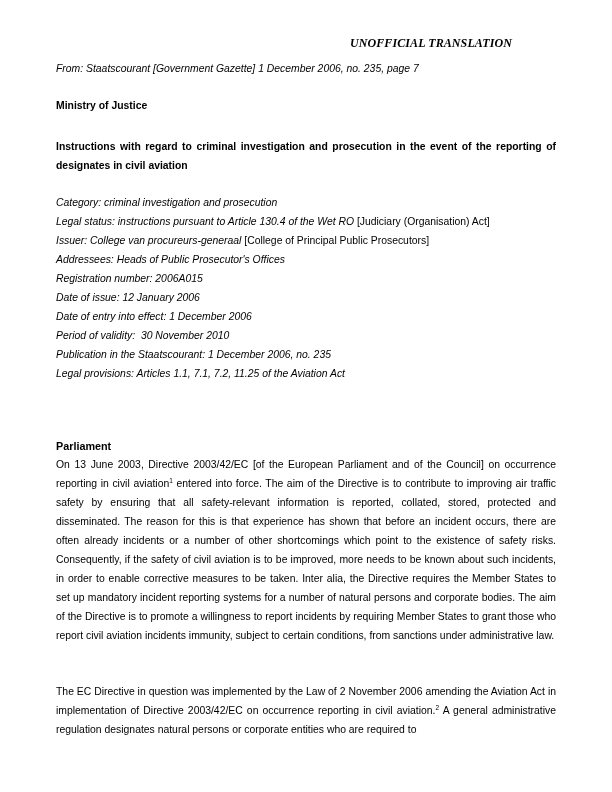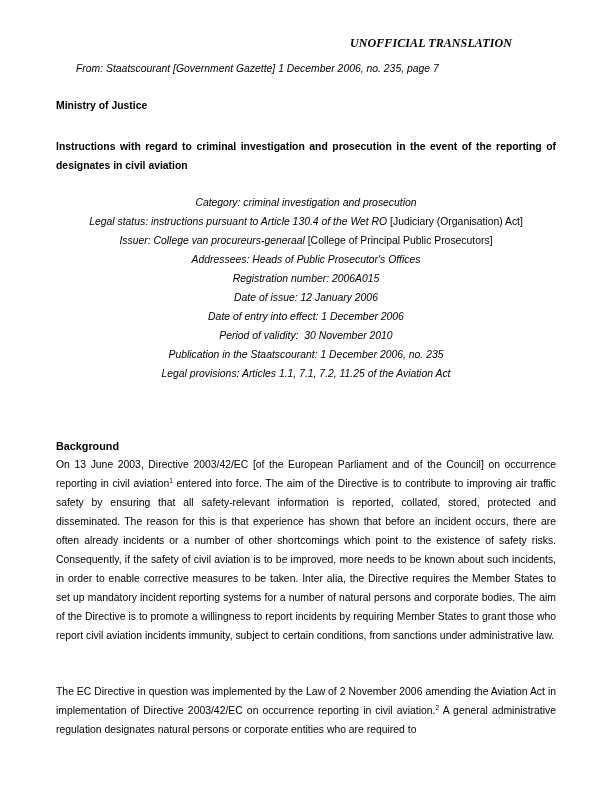--- a/index.html
+++ b/index.html
@@ -7,25 +7,25 @@
   .page { position: absolute; left: 0; top: 0; width: 568px; height: 792px; background: #fff; }
   .header {
     position: absolute; right: 56px; top: 36px;
     font-family: "Liberation Serif", serif; font-weight: bold; font-style: italic;
     font-size: 12px; letter-spacing: 0.1px;
   }
   .body-col {
     position: absolute; left: 56px; width: 500px;
     font-family: "Liberation Sans", sans-serif; font-size: 10.4px;
   }
-  .from { top: 63px; font-style: italic; margin-left: 20px; }
+  .from { top: 63px; font-style: italic; }
   .ministry { top: 100px; font-weight: bold; }
   .title { top: 137px; font-weight: bold; line-height: 19px; text-align: justify; }
   .meta { top: 193px; line-height: 19px; }
-  .meta div { white-space: nowrap; text-align: center; }
+  .meta div { white-space: nowrap; }
   .meta .it { font-style: italic; }
   .bg-heading { top: 440px; font-weight: bold; font-size: 10.8px; }
   .para { line-height: 19px; text-align: justify; }
   .p1 { top: 455px; }
   .p2 { top: 682px; }
   sup { font-size: 6.5px; vertical-align: 4px; line-height: 0; }
 </style>
 </head>
 <body>
 
@@ -45,19 +45,19 @@
     <div><span class="it">Issuer: College van procureurs-generaal </span><span>[College of Principal Public Prosecutors]</span></div>
     <div><span class="it">Addressees: Heads of Public Prosecutor's Offices</span><span></span></div>
     <div><span class="it">Registration number: 2006A015</span><span></span></div>
     <div><span class="it">Date of issue: 12 January 2006</span><span></span></div>
     <div><span class="it">Date of entry into effect: 1 December 2006</span><span></span></div>
     <div><span class="it" style="white-space:pre">Period of validity:  30 November 2010</span><span></span></div>
     <div><span class="it">Publication in the Staatscourant: 1 December 2006, no. 235</span><span></span></div>
     <div><span class="it">Legal provisions: Articles 1.1, 7.1, 7.2, 11.25 of the Aviation Act</span><span></span></div>
   </div>
 
-  <div class="body-col bg-heading">Background</div>
+  <div class="body-col bg-heading">Parliament</div>
 
   <div class="body-col para p1"><span>On 13 June 2003, Directive 2003/42/EC [of the European Parliament and of the Council] on occurrence reporting in civil aviation</span><sup>1</sup><span> entered into force. The aim of the Directive is to contribute to improving air traffic safety by ensuring that all safety-relevant information is reported, collated, stored, protected and disseminated. The reason for this is that experience has shown that before an incident occurs, there are often already incidents or a number of other shortcomings which point to the existence of safety risks. Consequently, if the safety of civil aviation is to be improved, more needs to be known about such incidents, in order to enable corrective measures to be taken. Inter alia, the Directive requires the Member States to set up mandatory incident reporting systems for a number of natural persons and corporate bodies. The aim of the Directive is to promote a willingness to report incidents by requiring Member States to grant those who report civil aviation incidents immunity, subject to certain conditions, from sanctions under administrative law.</span></div>
 
   <div class="body-col para p2"><span>The EC Directive in question was implemented by the Law of 2 November 2006 amending the Aviation Act in implementation of Directive 2003/42/EC on occurrence reporting in civil aviation.</span><sup>2</sup><span> A general administrative regulation designates natural persons or corporate entities who are required to</span></div>
 
 </div>
 
 </body></html>

